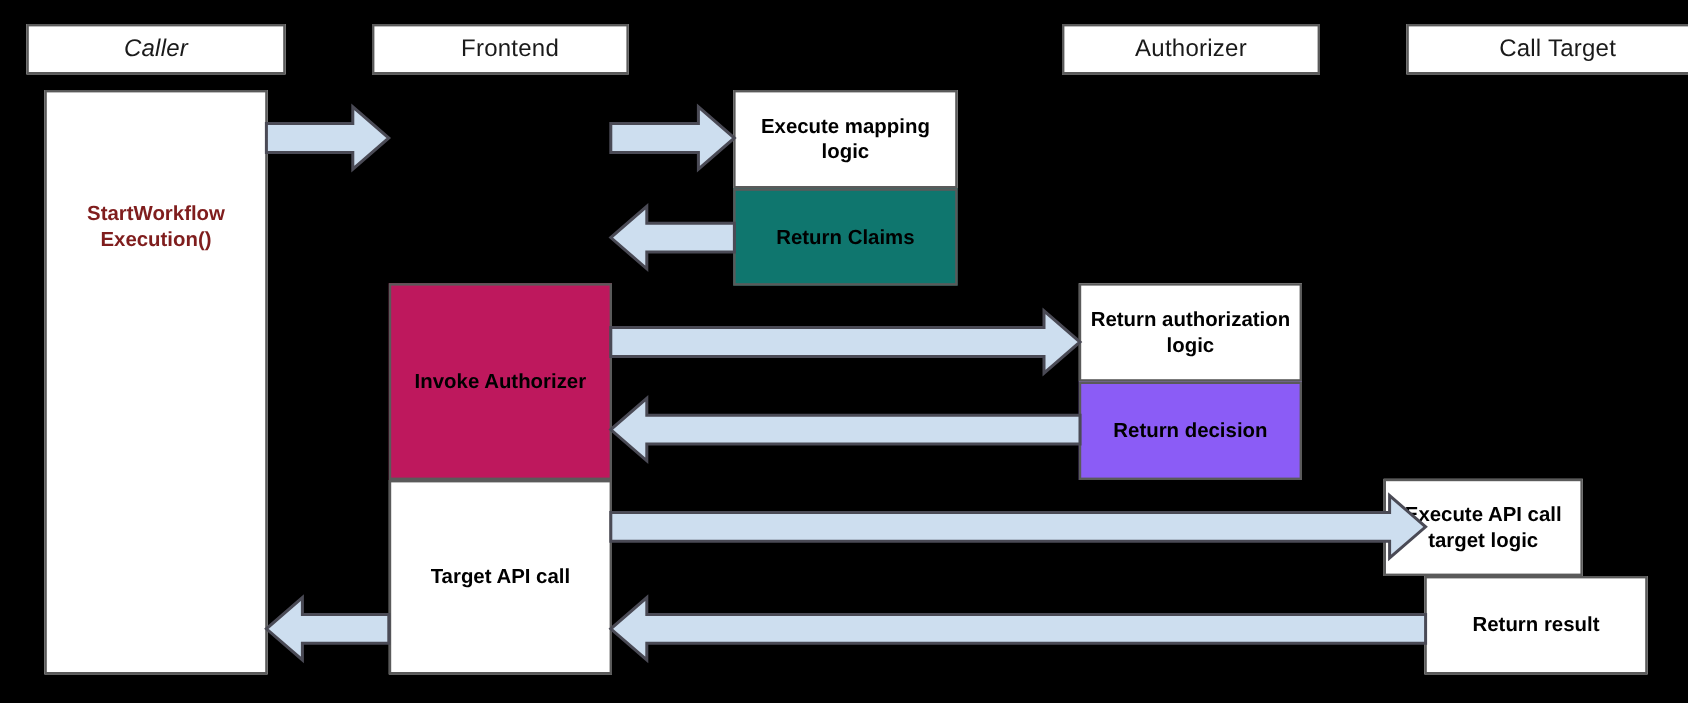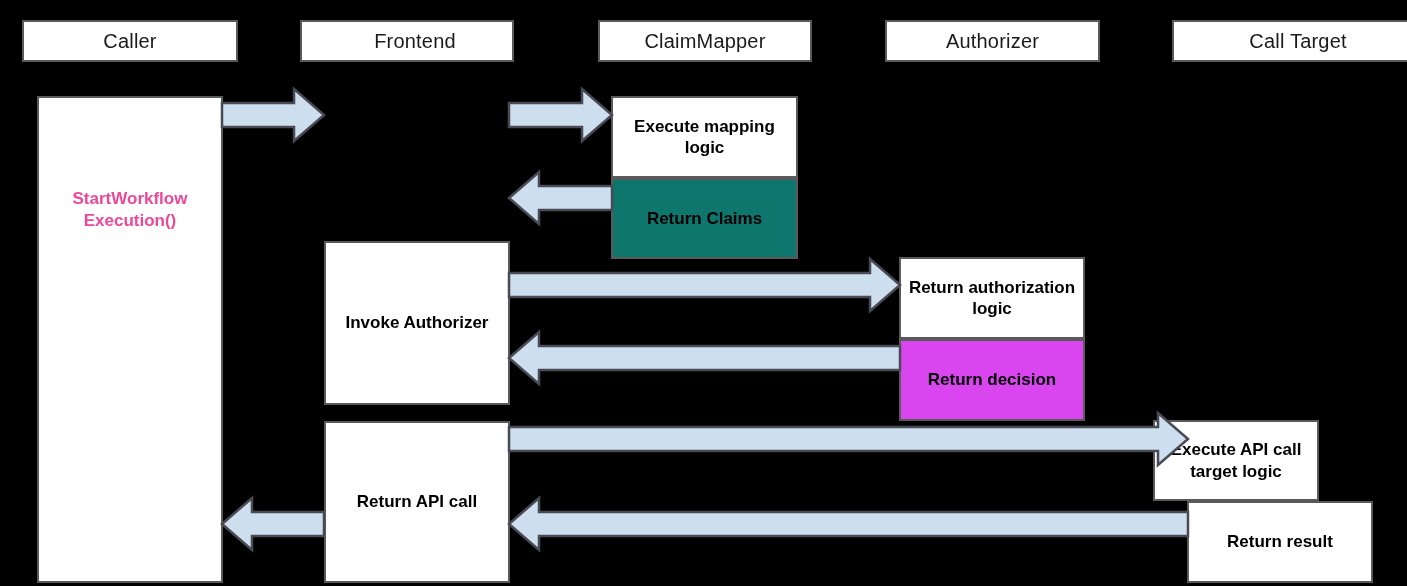--- a/index.html
+++ b/index.html
@@ -44,74 +44,70 @@
     border: 2px solid #5a5a5a;
     display: flex;
     align-items: center;
     justify-content: center;
     text-align: center;
     color: #000000;
     font-size: 17px;
     font-weight: bold;
     line-height: 1.25;
     padding: 2px 6px;
-    margin-top: 21px;
   }
   .segment-label {
     display: block;
     width: 100%;
   }
 
   
   .arrow {
     position: absolute;
   }
   .arrow svg {
     display: block;
     overflow: visible;
   }
 </style>
 </head>
 <body>
 
 <div id="diagram" style="background: rgb(0, 0, 0);">
-    <div class="participant-header" style="left: 22px; top: 20px; width: 216px; height: 42px; background: rgb(255, 255, 255); border-color: rgb(90, 90, 90); color: rgb(26, 26, 26);">
+    <div class="participant-header" style="left: 22px; top: 20px; width: 216px; height: 42px; background: rgb(255, 255, 255); border-color: rgb(90, 90, 90); color: rgb(26, 26, 26); font-style: italic;">
       <span>Caller</span>
     </div>
-    <div class="participant-header" style="left: 300px; top: 20px; width: 214px; height: 42px; background: rgb(255, 255, 255); border-color: rgb(90, 90, 90); color: rgb(26, 26, 26); padding-left: 16px;">
+    <div class="participant-header" style="left: 310px; top: 20px; width: 214px; height: 42px; background: rgb(255, 255, 255); border-color: rgb(90, 90, 90); color: rgb(26, 26, 26); padding-left: 16px;">
       <span>Frontend</span>
-    </div>
-    <div class="participant-header" style="left: 598px; top: 20px; width: 214px; height: 42px; background: rgb(255, 255, 255); border-color: rgb(90, 90, 90); color: rgb(26, 26, 26);">
-      <span>ClaimMapper</span>
     </div>
     <div class="participant-header" style="left: 885px; top: 20px; width: 215px; height: 42px; background: rgb(255, 255, 255); border-color: rgb(90, 90, 90); color: rgb(26, 26, 26);">
       <span>Authorizer</span>
     </div>
     <div class="participant-header" style="left: 1172px; top: 20px; width: 252px; height: 42px; background: rgb(255, 255, 255); border-color: rgb(90, 90, 90); color: rgb(26, 26, 26);">
       <span>Call Target</span>
     </div>
-    <div class="segment" style="left: 37px; top: 75px; width: 186px; height: 487px; background: rgb(255, 255, 255); border-color: rgb(90, 90, 90); color: #ec4899;">
+    <div class="segment" style="left: 37px; top: 75px; width: 186px; height: 487px; background: rgb(255, 255, 255); border-color: rgb(90, 90, 90); color: #7f1d1d;">
       <span class="segment-label" style="position: relative; top: -130px;">StartWorkflow Execution()</span>
     </div>
-    <div class="segment" style="left: 324px; top: 220px; width: 186px; height: 164px; background: #ffffff; border-color: rgb(90, 90, 90); color: rgb(0, 0, 0);">
+    <div class="segment" style="left: 324px; top: 236px; width: 186px; height: 164px; background: #be185d; border-color: rgb(90, 90, 90); color: rgb(0, 0, 0);">
       <span class="segment-label">Invoke Authorizer</span>
     </div>
     <div class="segment" style="left: 324px; top: 400px; width: 186px; height: 162px; background: rgb(255, 255, 255); border-color: rgb(90, 90, 90); color: rgb(0, 0, 0);">
-      <span class="segment-label">Return API call</span>
+      <span class="segment-label">Target API call</span>
     </div>
     <div class="segment" style="left: 611px; top: 75px; width: 187px; height: 82px; background: rgb(255, 255, 255); border-color: rgb(90, 90, 90); color: rgb(0, 0, 0);">
       <span class="segment-label">Execute mapping logic</span>
     </div>
     <div class="segment" style="left: 611px; top: 157px; width: 187px; height: 81px; background: #0f766e; border-color: rgb(90, 90, 90); color: rgb(0, 0, 0);">
       <span class="segment-label">Return Claims</span>
     </div>
     <div class="segment" style="left: 899px; top: 236px; width: 186px; height: 82px; background: rgb(255, 255, 255); border-color: rgb(90, 90, 90); color: rgb(0, 0, 0);">
       <span class="segment-label">Return authorization logic</span>
     </div>
-    <div class="segment" style="left: 899px; top: 318px; width: 186px; height: 82px; background: #d946ef; border-color: rgb(90, 90, 90); color: rgb(0, 0, 0);">
+    <div class="segment" style="left: 899px; top: 318px; width: 186px; height: 82px; background: #8b5cf6; border-color: rgb(90, 90, 90); color: rgb(0, 0, 0);">
       <span class="segment-label">Return decision</span>
     </div>
     <div class="segment" style="left: 1153px; top: 399px; width: 166px; height: 81px; background: rgb(255, 255, 255); border-color: rgb(90, 90, 90); color: rgb(0, 0, 0);">
       <span class="segment-label">Execute API call target logic</span>
     </div>
     <div class="segment" style="left: 1187px; top: 480px; width: 186px; height: 82px; background: rgb(255, 255, 255); border-color: rgb(90, 90, 90); color: rgb(0, 0, 0);">
       <span class="segment-label">Return result</span>
     </div>
     <div class="arrow" style="left: 219px; top: 86px; width: 108px; height: 58px;">
       <svg width="108" height="58" viewBox="0 0 108 58">

